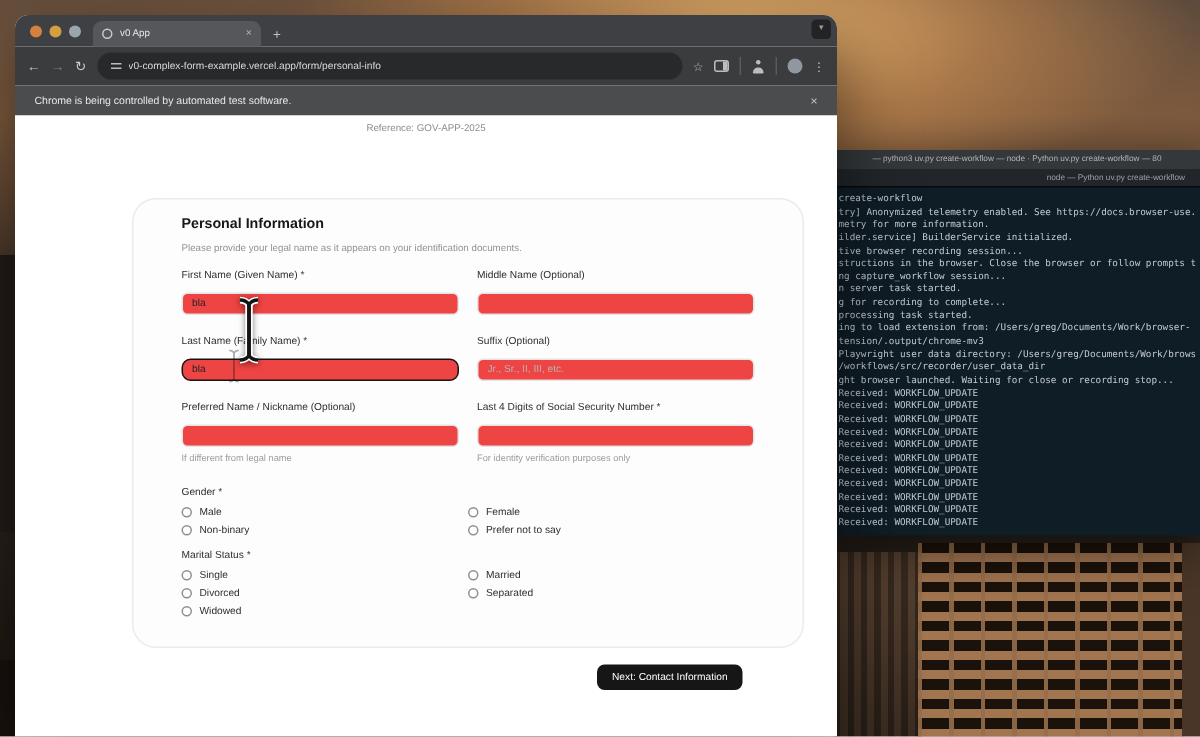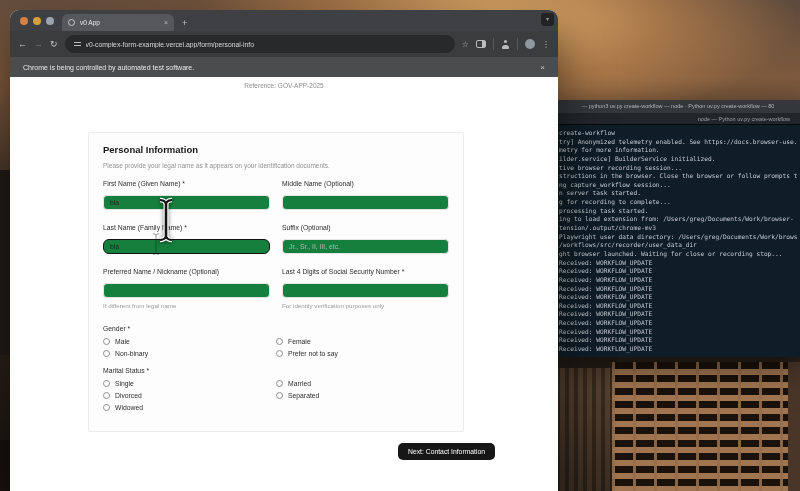--- a/index.html
+++ b/index.html
@@ -63,27 +63,27 @@
   .avatar-circle { width:10px; height:10px; border-radius:50%; background:#9097a0; flex:none; }
   .kebab-icon { font-size:8px; color:#c9c9c9; letter-spacing:0; }
   .infobar { height:20px; background:#4b4c4e; display:flex; align-items:center; padding:0 13px; }
   .infobar-text { font-size:7px; color:#e8e8e8; }
   .infobar-close { margin-left:auto; font-size:8px; color:#c6c6c6; }
 
   
   .page { position:relative; background:#fff; height:414px; overflow:hidden; }
   .page-title { margin-top:11px; text-align:center; font-size:12.5px; font-weight:bold; color:#141414; }
   .page-ref { margin-top:5px; text-align:center; font-size:6.5px; color:#8d8d8d; }
-  .card { position:absolute; left:78px; top:55px; width:376px; height:300px; background:#fdfdfd; border:1px solid #ebebeb; border-radius:2px; padding:11px 14px; }
+  .card { position:absolute; left:78px; top:55px; width:448px; height:300px; background:#fdfdfd; border:1px solid #ebebeb; border-radius:16px; padding:11px 32px; }
   .card-h2 { font-size:9.5px; font-weight:bold; color:#171717; }
   .card-desc { margin-top:7px; font-size:6.5px; color:#929292; }
   .fgrid { display:grid; grid-template-columns:1fr 1fr; column-gap:12px; margin-top:11px; }
   .field { margin-bottom:14px; }
   .flabel { font-size:6.8px; color:#2e2e2e; margin-bottom:4px; }
-  .finput { width:100%; height:15px; border:1px solid #e4e4e4; border-radius:4px; background:#15803d; font-size:6.8px; color:#222; padding:0 6px; font-family:"Liberation Sans",sans-serif; }
+  .finput { width:100%; height:15px; border:1px solid #e4e4e4; border-radius:4px; background:#ef4444; font-size:6.8px; color:#222; padding:0 6px; font-family:"Liberation Sans",sans-serif; }
   .finput::placeholder { color:#b5b5b5; }
   .finput.focused { border:1.5px solid #141414; border-radius:6px; }
   .fhint { font-size:6.2px; color:#9c9c9c; margin-top:4px; }
   .rgroup-label { font-size:6.8px; color:#2e2e2e; margin-top:2px; }
   .rgrid { display:grid; grid-template-columns:1fr 1fr; row-gap:5px; margin:6px 0 10px; }
   .ropt { display:flex; align-items:center; gap:5px; font-size:6.8px; color:#2e2e2e; }
   .radio { width:7px; height:7px; border:1px solid #8f8f8f; border-radius:50%; background:#fff; flex:none; }
   .next-btn { position:absolute; left:388px; top:366px; background:#161616; color:#fff; border:none; border-radius:5px; font-size:6.8px; padding:5px 10px; font-family:"Liberation Sans",sans-serif; }
 
   

